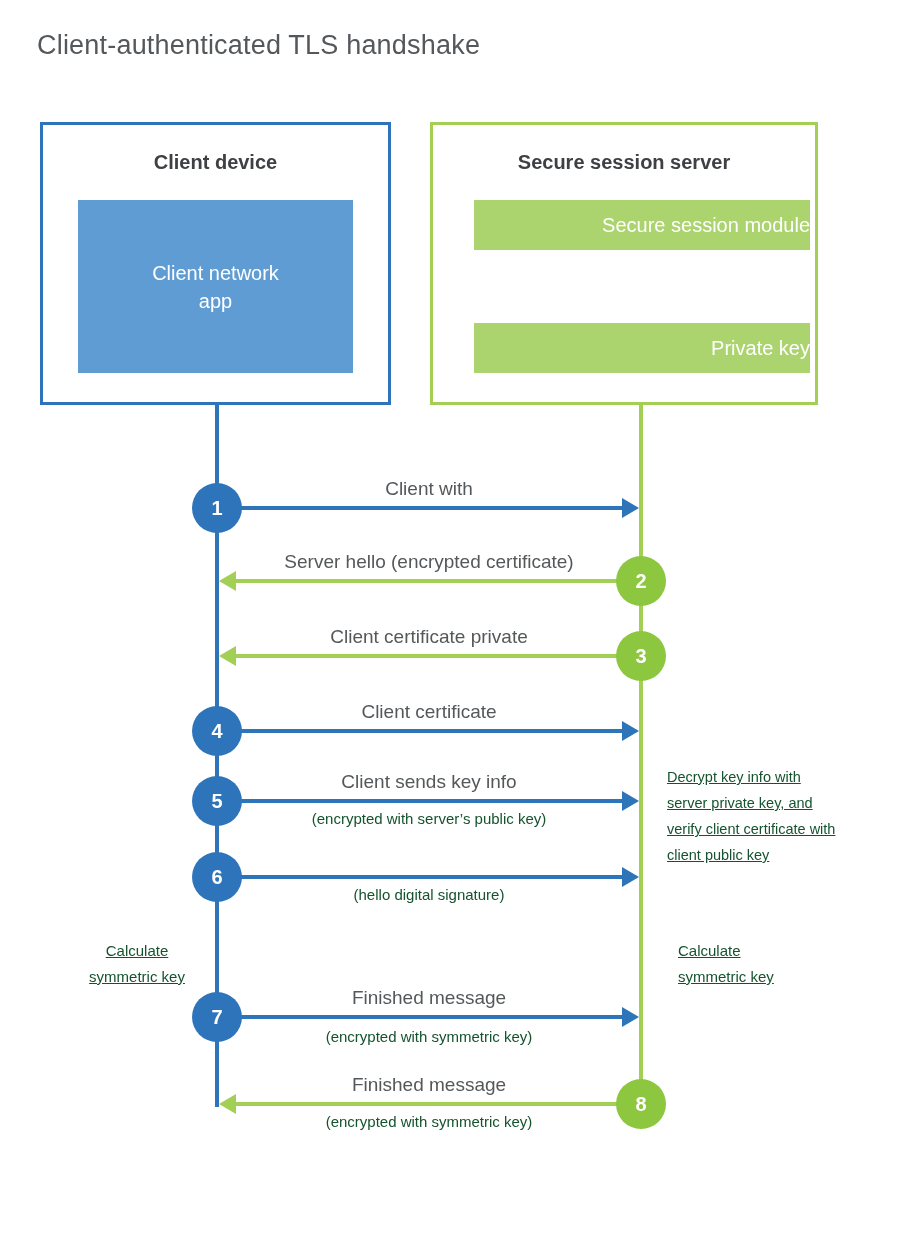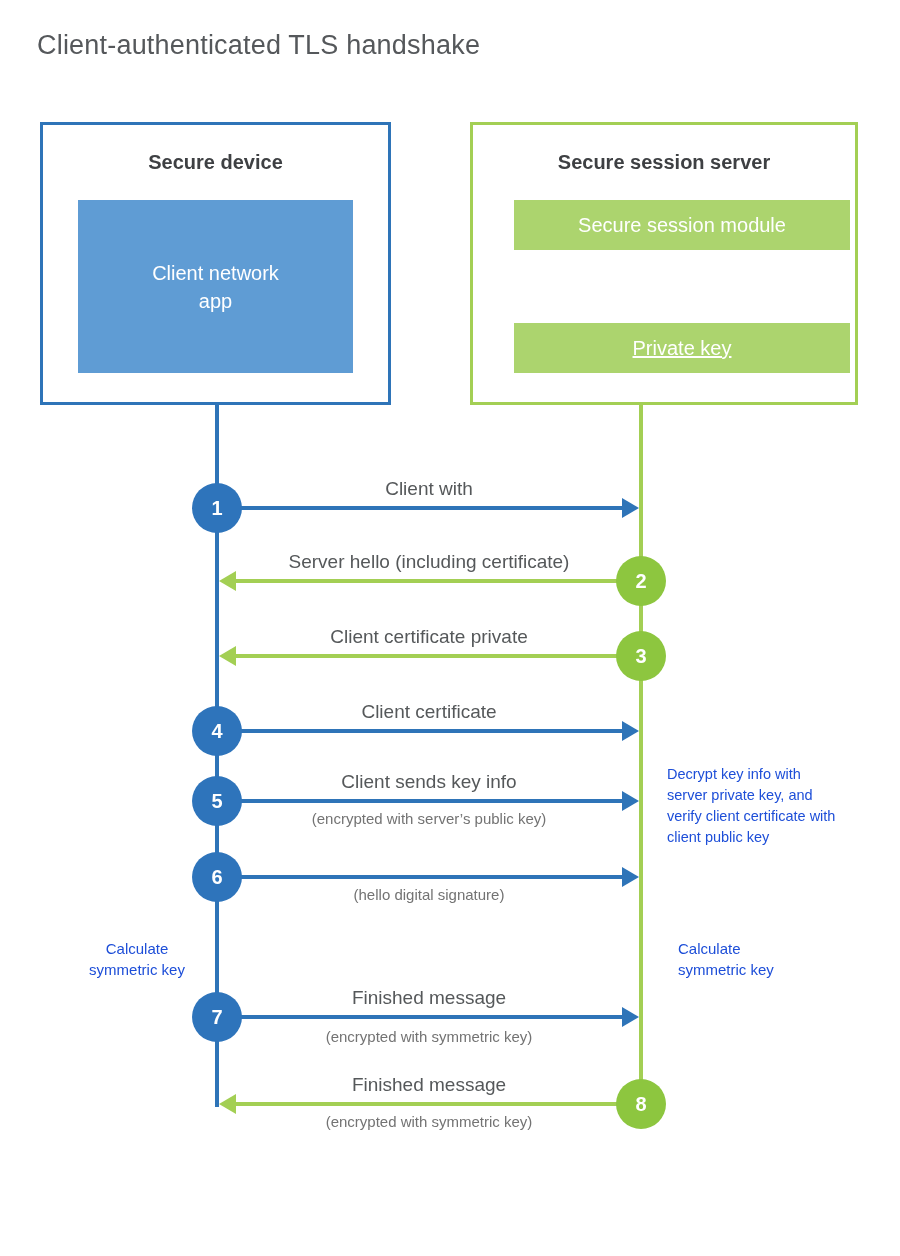--- a/index.html
+++ b/index.html
@@ -8,38 +8,38 @@
   .page { position:relative; width:900px; height:1256px; background:#ffffff; overflow:hidden; }
 
   .page-title {
     position:absolute; left:37px; top:30px;
     font-size:27px; font-weight:400; color:#55585B; letter-spacing:0.2px;
   }
 
   
   .actor-box { position:absolute; top:122px; height:283px; background:#fff; }
   .actor-box.client { left:40px;  width:351px; border:3px solid #2E74B8; }
-  .actor-box.server { left:430px; width:388px; border:3px solid #A3CF54;margin-left:40px; }
+  .actor-box.server { left:430px; width:388px; border:3px solid #A3CF54; }
   .actor-title {
     position:absolute; left:0; right:0; top:26px; text-align:center;
     font-size:20px; font-weight:700; color:#3E4043;
   }
   .client-app {
     position:absolute; left:35px; top:75px; width:275px; height:173px;
     background:#5F9CD4; color:#ffffff; font-size:20px; line-height:28px;
     display:flex; align-items:center; justify-content:center; text-align:center;
   }
   .client-app .wrap { width:160px; }
   .server-bar {
     position:absolute; left:41px; width:336px; height:50px;
-    background:#ACD46E; color:#ffffff; font-size:20px; line-height:50px; text-align:center;
+    background:#ACD46E; color:#ffffff; font-size:20px; line-height:50px; text-align:right;
   }
   .server-bar.b0 { top:75px; }
   .server-bar.b1 { top:137px; }
-  .server-bar.b2 { top:198px;text-decoration:underline; }
+  .server-bar.b2 { top:198px; }
 
   
   .lifeline { position:absolute; width:4px; }
   .lifeline.client { left:215px; top:405px; height:702px; background:#2E74B8; }
   .lifeline.server { left:639px; top:405px; height:678px; background:#A3CF54; }
 
   
   .circle {
     position:absolute; width:50px; height:50px; border-radius:50%;
     color:#ffffff; font-size:20px; font-weight:700; text-align:center; line-height:50px;
@@ -61,67 +61,67 @@
     border-right:17px solid #A3CF54; border-top:10px solid transparent; border-bottom:10px solid transparent;
   }
 
   
   .msg-label {
     position:absolute; left:219px; width:420px; text-align:center;
     font-size:19px; color:#55585A; line-height:24px;
   }
   .msg-sub {
     position:absolute; left:219px; width:420px; text-align:center;
-    font-size:15px; color:#737373; line-height:18px;
+    font-size:15px; color:#14532d; line-height:18px;
   }
 
   
   .s1.circle { top:483px; }  .s1.arrow { top:506px; }  .s1.msg-label { top:477px; }
   .s2.circle { top:556px; }  .s2.arrow { top:579px; }  .s2.msg-label { top:550px; }
   .s3.circle { top:631px; }  .s3.arrow { top:654px; }  .s3.msg-label { top:625px; }
   .s4.circle { top:706px; }  .s4.arrow { top:729px; }  .s4.msg-label { top:700px; }
   .s5.circle { top:776px; }  .s5.arrow { top:799px; }  .s5.msg-label { top:770px; }  .s5.msg-sub { top:810px; }
   .s6.circle { top:852px; }  .s6.arrow { top:875px; }  .s6.msg-label { top:846px; }  .s6.msg-sub { top:886px; }
   .s7.circle { top:992px; }  .s7.arrow { top:1015px; } .s7.msg-label { top:986px; }  .s7.msg-sub { top:1028px; }
   .s8.circle { top:1079px; } .s8.arrow { top:1102px; } .s8.msg-label { top:1073px; } .s8.msg-sub { top:1113px; }
 
   
-  .note { position:absolute; font-size:15px; color:#1d4ed8; line-height:21px; }
+  .note { position:absolute; font-size:15px; color:#14532d; line-height:26px;text-decoration:underline; }
   .note.decrypt { left:667px; top:764px; width:172px; text-align:left; font-size:14.5px; }
   .note.calc-client { left:85px; top:938px; width:104px; text-align:center; }
   .note.calc-server { left:678px; top:938px; width:112px; text-align:left; }
 </style>
 </head>
 <body>
 
 <div class="page">
 
   <h1 class="page-title">Client-authenticated TLS handshake</h1>
 
   <div class="actor-box client">
-    <div class="actor-title">Secure device</div>
+    <div class="actor-title">Client device</div>
     <div class="client-app">
       <div class="wrap">Client network app</div>
     </div>
   </div>
 
   <div class="actor-box server">
     <div class="actor-title">Secure session server</div>
     <div class="server-bar b0">Secure session module</div>
     <div class="server-bar b2">Private key</div>
   </div>
 
   <div class="lifeline client"></div>
   <div class="lifeline server"></div>
 
   <div class="msg-label s1">Client with</div>
   <div class="arrow right s1"></div>
   <div class="circle blue s1">1</div>
 
-  <div class="msg-label s2">Server hello (including certificate)</div>
+  <div class="msg-label s2">Server hello (encrypted certificate)</div>
   <div class="arrow left s2"></div>
   <div class="circle green s2">2</div>
 
   <div class="msg-label s3">Client certificate private</div>
   <div class="arrow left s3"></div>
   <div class="circle green s3">3</div>
 
   <div class="msg-label s4">Client certificate</div>
   <div class="arrow right s4"></div>
   <div class="circle blue s4">4</div>

